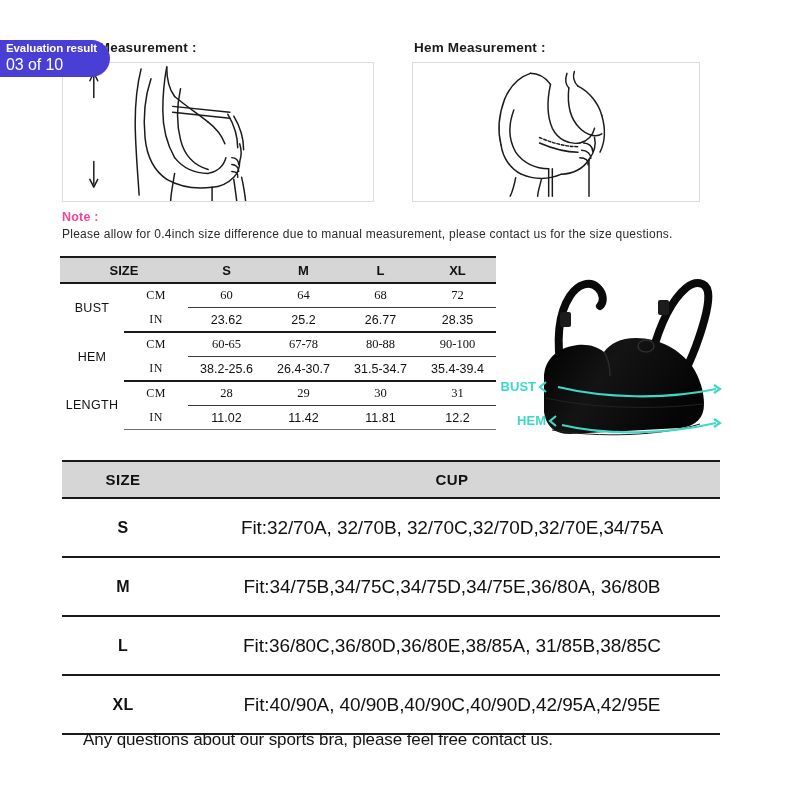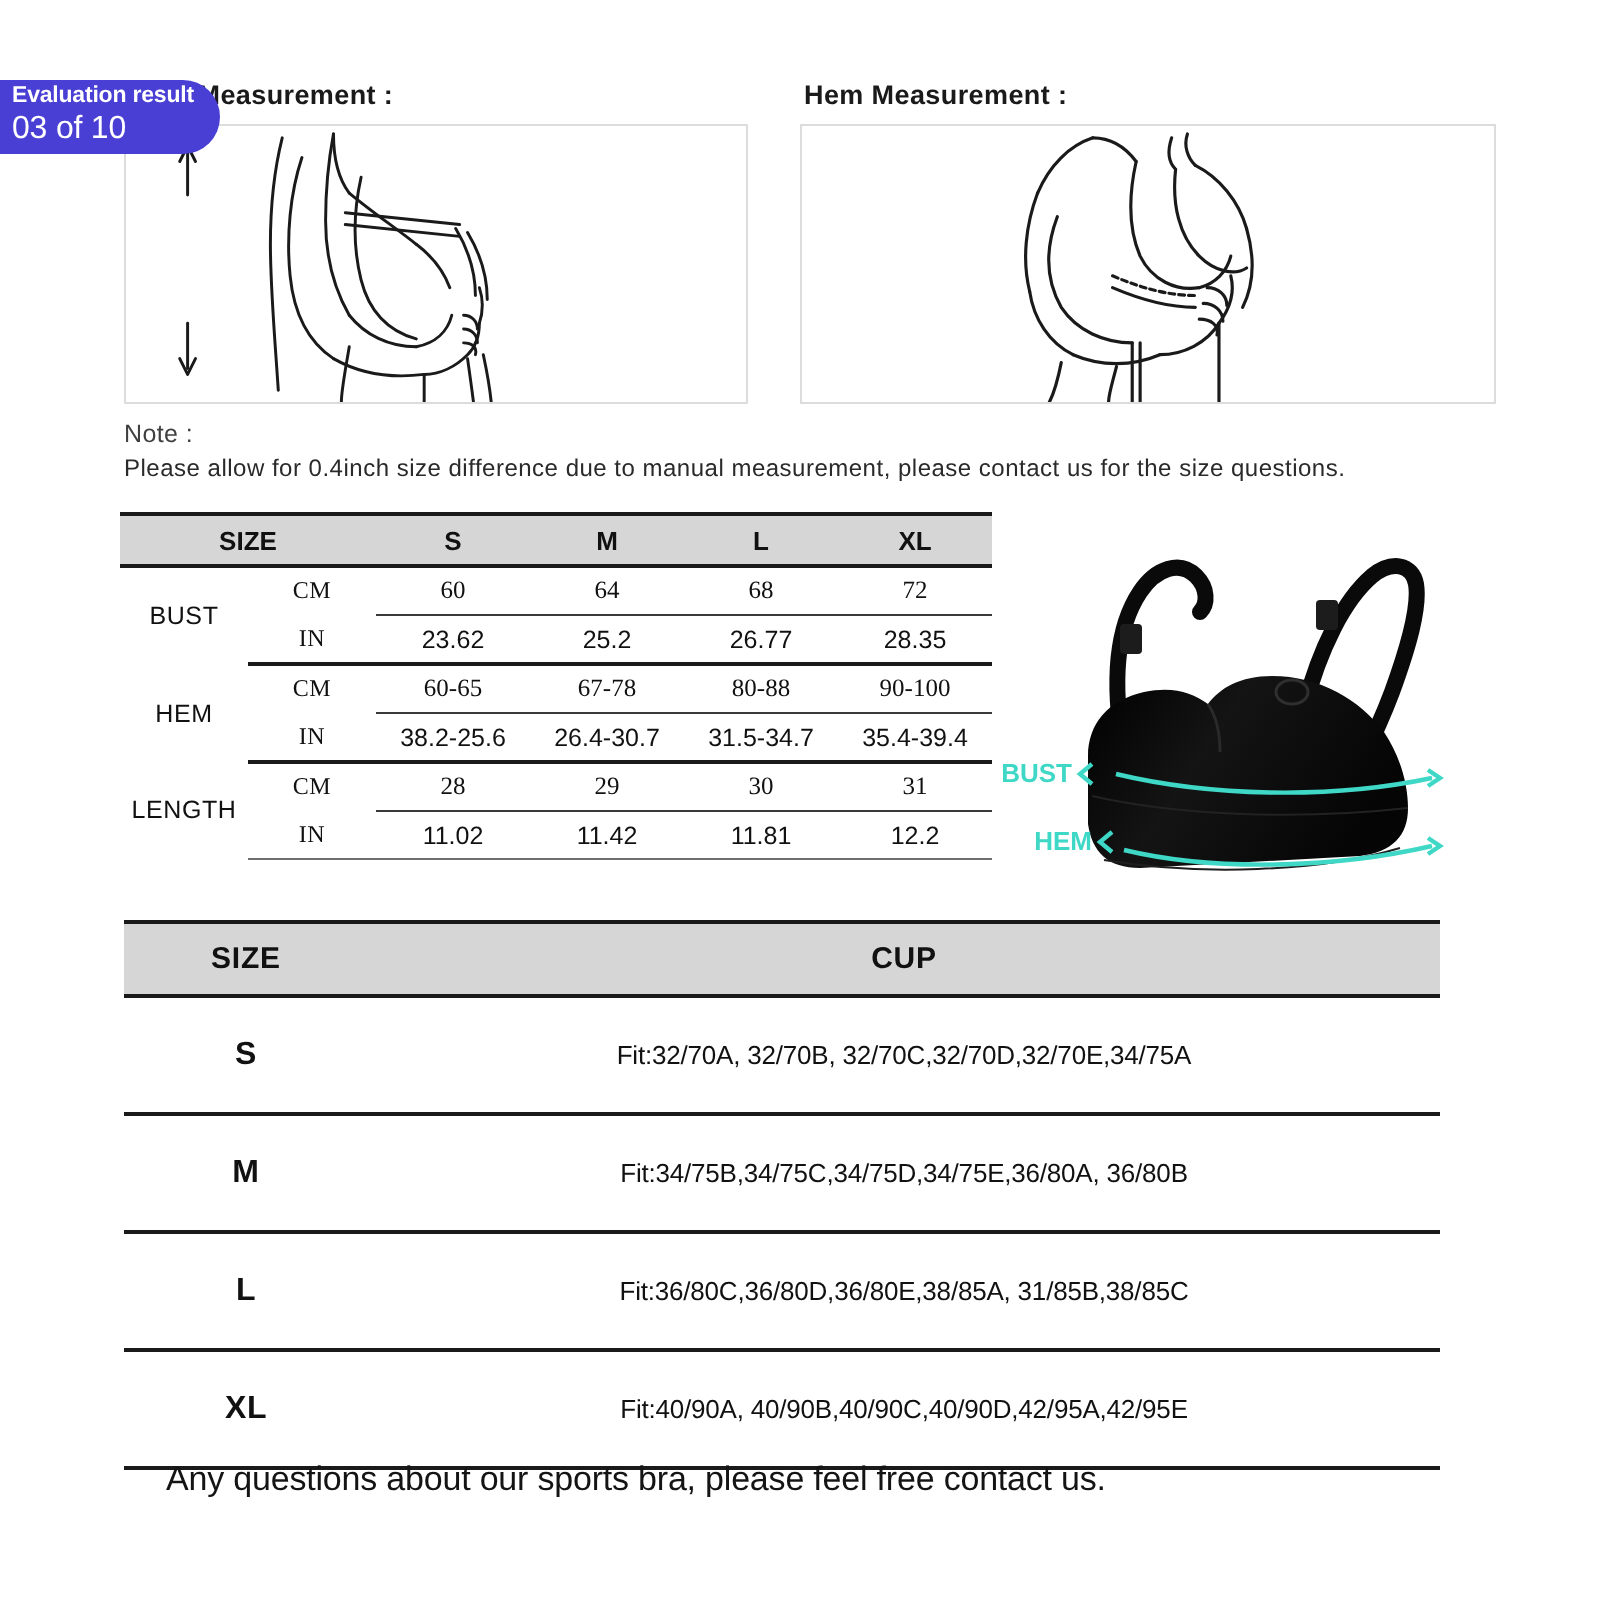--- a/index.html
+++ b/index.html
@@ -49,21 +49,21 @@
   
   .illus-row {
     position: absolute;
     left: 0;
     top: 40px;
     width: 800px;
     height: 165px;
   }
   .illus-block { position: absolute; top: 0; }
   .illus-block.left  { left: 62px;  width: 312px; }
-  .illus-block.right { left: 400px; width: 348px; }
+  .illus-block.right { left: 412px; width: 288px; }
 
   .illus-title {
     font-size: 13.5px;
     font-weight: 600;
     color: #1a1a1a;
     letter-spacing: 0.2px;
     margin: 0 0 4px 2px;
     height: 18px;
     white-space: nowrap;
   }
@@ -80,22 +80,22 @@
 
   
   .note-wrap {
     position: absolute;
     left: 62px;
     top: 210px;
     width: 700px;
   }
   .note-title {
     font-size: 12.5px;
-    font-weight: normal;
-    color: #404040;
+    font-weight: bold;
+    color: #ec4899;
     letter-spacing: 0.2px;
     margin-bottom: 3px;
   }
   .note-text {
     font-size: 12px;
     color: #2a2a2a;
     letter-spacing: 0.25px;
     white-space: nowrap;
   }
 
@@ -177,21 +177,21 @@
     vertical-align: middle;
     border-bottom: 2.5px solid #1a1a1a;
     color: #111;
   }
   .cup-table td.size {
     font-size: 16px;
     font-weight: bold;
     letter-spacing: 0.3px;
   }
   .cup-table td.fit {
-    font-size: 13px;
+    font-size: 19px;
     letter-spacing: -0.1px;
   }
 
   
   .footer-text {
     position: absolute;
     left: 0;
     top: 730px;
     width: 636px;
     text-align: center;

